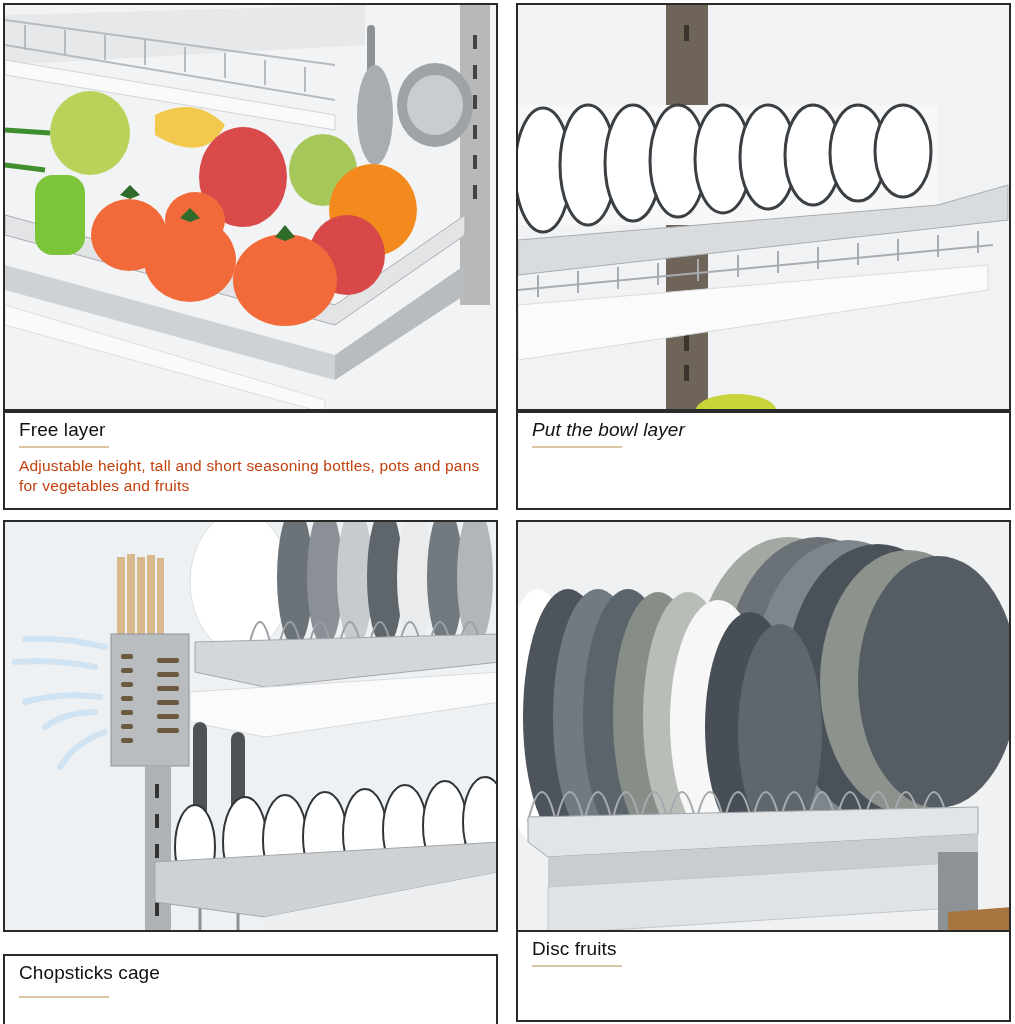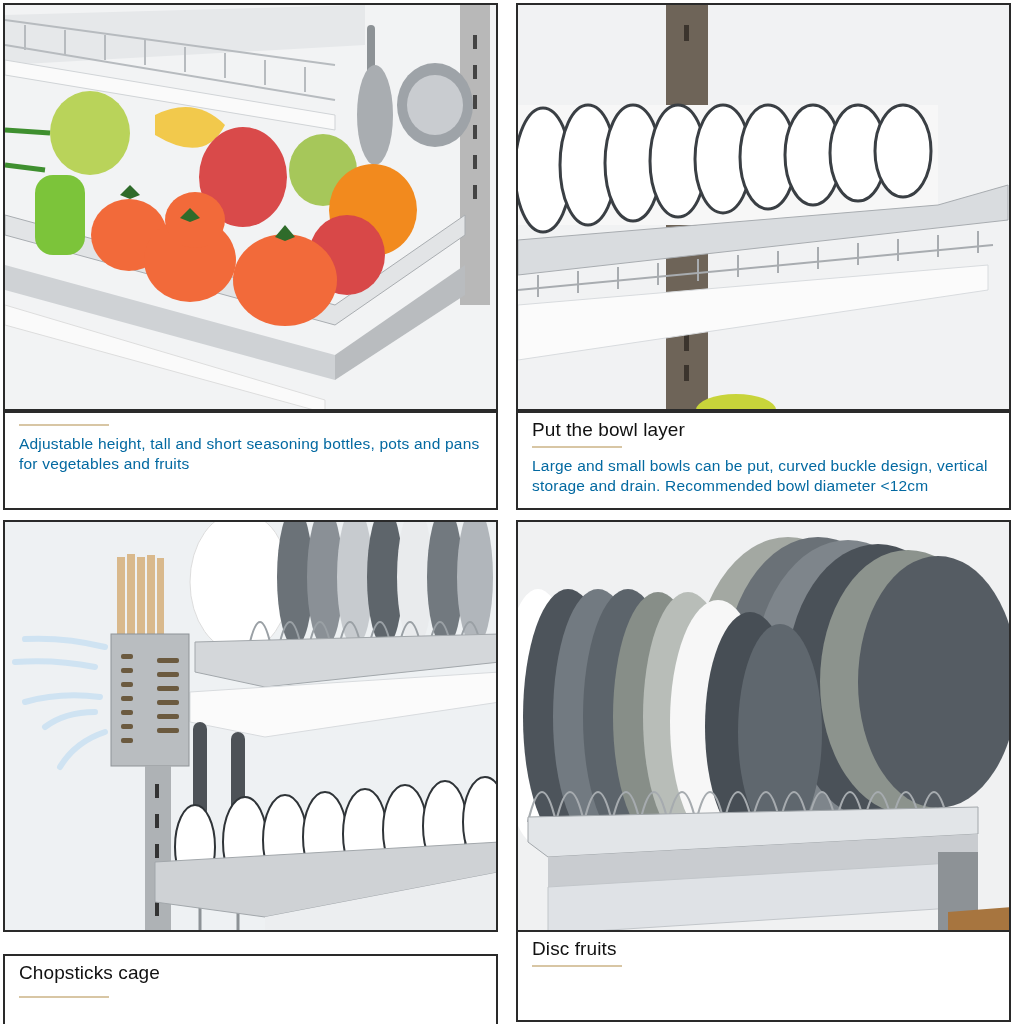--- a/index.html
+++ b/index.html
@@ -4,28 +4,28 @@
 <style>
   * { box-sizing: border-box; margin: 0; padding: 0; }
   html, body { width: 1015px; height: 1024px; background: #ffffff; overflow: hidden; }
   body { position: relative; font-family: "Liberation Sans", sans-serif; color: #111; }
 
   .panel { position: absolute; background: #fff; }
   .photo { position: absolute; border: 2px solid #2a2a2a; overflow: hidden; background: #f1f2f3; }
   .caption { position: absolute; border: 2px solid #2a2a2a; background: #fff; padding: 6px 14px 0 14px; }
   .caption-title { font-size: 19px; font-weight: normal; color: #111; letter-spacing: 0.1px; line-height: 22px; }
   .caption-rule { width: 90px; height: 2px; background: #d8c6a4; margin: 5px 0 8px 0; }
-  .caption-body { font-size: 15.5px; line-height: 20px; color: #0369a1; letter-spacing: 0.2px; }
+  .caption-body { font-size: 15.5px; line-height: 20px; color: #c2410c; letter-spacing: 0.2px; }
 
   
   #p1 .photo { left: 3px; top: 3px; width: 495px; height: 408px; }
   #p1 .caption { left: 3px; top: 411px; width: 495px; height: 99px; }
   
   #p2 .photo { left: 516px; top: 3px; width: 495px; height: 408px; }
-  #p2 .caption { left: 516px; top: 411px; width: 495px; height: 99px; }
+  #p2 .caption { left: 516px; top: 411px; width: 495px; height: 99px; font-style: italic; }
   
   #p3 .photo { left: 3px; top: 520px; width: 495px; height: 412px; }
   #p3 .caption { left: 3px; top: 954px; width: 495px; height: 92px; }
   
   #p4 .photo { left: 516px; top: 520px; width: 495px; height: 412px; }
   #p4 .caption { left: 516px; top: 930px; width: 495px; height: 92px; }
   #p3 .caption-rule, #p4 .caption-rule { margin: 5px 0 6px 0; }
   #p3 .caption-rule { margin-top: 12px; }
 
   svg { display: block; }
@@ -82,20 +82,21 @@
           <path d="M175 213 l10 -10 l10 10 l-10 4z"></path>
           <path d="M115 190 l10 -10 l10 10 l-10 4z"></path>
         </g>
       <g stroke="#3f8f2f" stroke-width="5">
           <line x1="0" y1="125" x2="45" y2="128"></line>
           <line x1="0" y1="160" x2="40" y2="165"></line>
         </g>
     </svg>
   </div>
   <div class="caption">
+    <div class="caption-title">Free layer</div>
     <div class="caption-rule"></div>
     <div class="caption-body">Adjustable height, tall and short seasoning bottles, pots and pans for vegetables and fruits</div>
   </div>
 </div>
 
 <div class="panel" id="p2">
   <div class="photo">
     <svg width="495" height="408" viewBox="0 0 495 408">
       <rect width="495" height="408" fill="#f1f2f3"></rect>
 
@@ -126,21 +127,20 @@
         <line x1="0" y1="285" x2="475" y2="240"></line>
         <path d="M20 270 v22 M60 266 v22 M100 262 v22 M140 258 v22 M180 254 v22 M220 250 v22 M260 246 v22 M300 242 v22 M340 238 v22 M380 234 v22 M420 230 v22 M460 226 v22"></path>
       </g>
       <polygon points="0,300 470,260 470,285 0,355" fill="#fbfbfb" stroke="#d8dbde"></polygon>
       <ellipse cx="218" cy="405" rx="40" ry="16" fill="#c8d43a"></ellipse>
     </svg>
   </div>
   <div class="caption">
     <div class="caption-title">Put the bowl layer</div>
     <div class="caption-rule"></div>
-    <div class="caption-body">Large and small bowls can be put, curved buckle design, vertical storage and drain. Recommended bowl diameter &lt;12cm</div>
   </div>
 </div>
 
 <div class="panel" id="p3">
   <div class="photo">
     <svg width="495" height="412" viewBox="0 0 495 412">
       <rect width="495" height="412" fill="#eef1f3"></rect>
 
       <ellipse cx="235" cy="60" rx="50" ry="70" fill="#ffffff" stroke="#ddd"></ellipse>
       <g fill="#6b7278">

